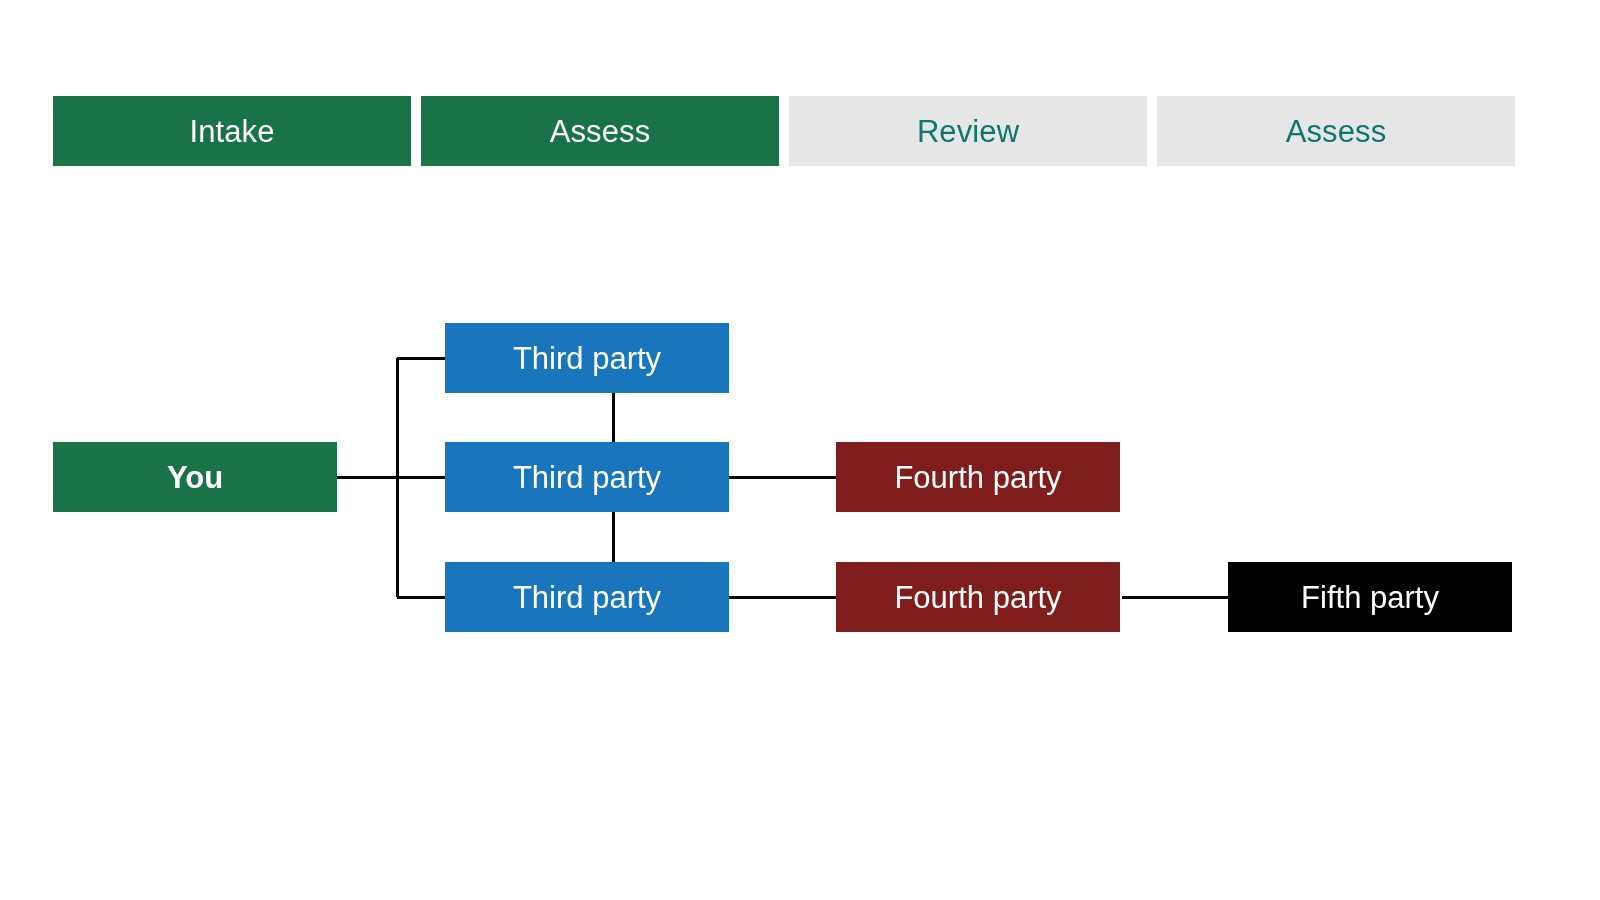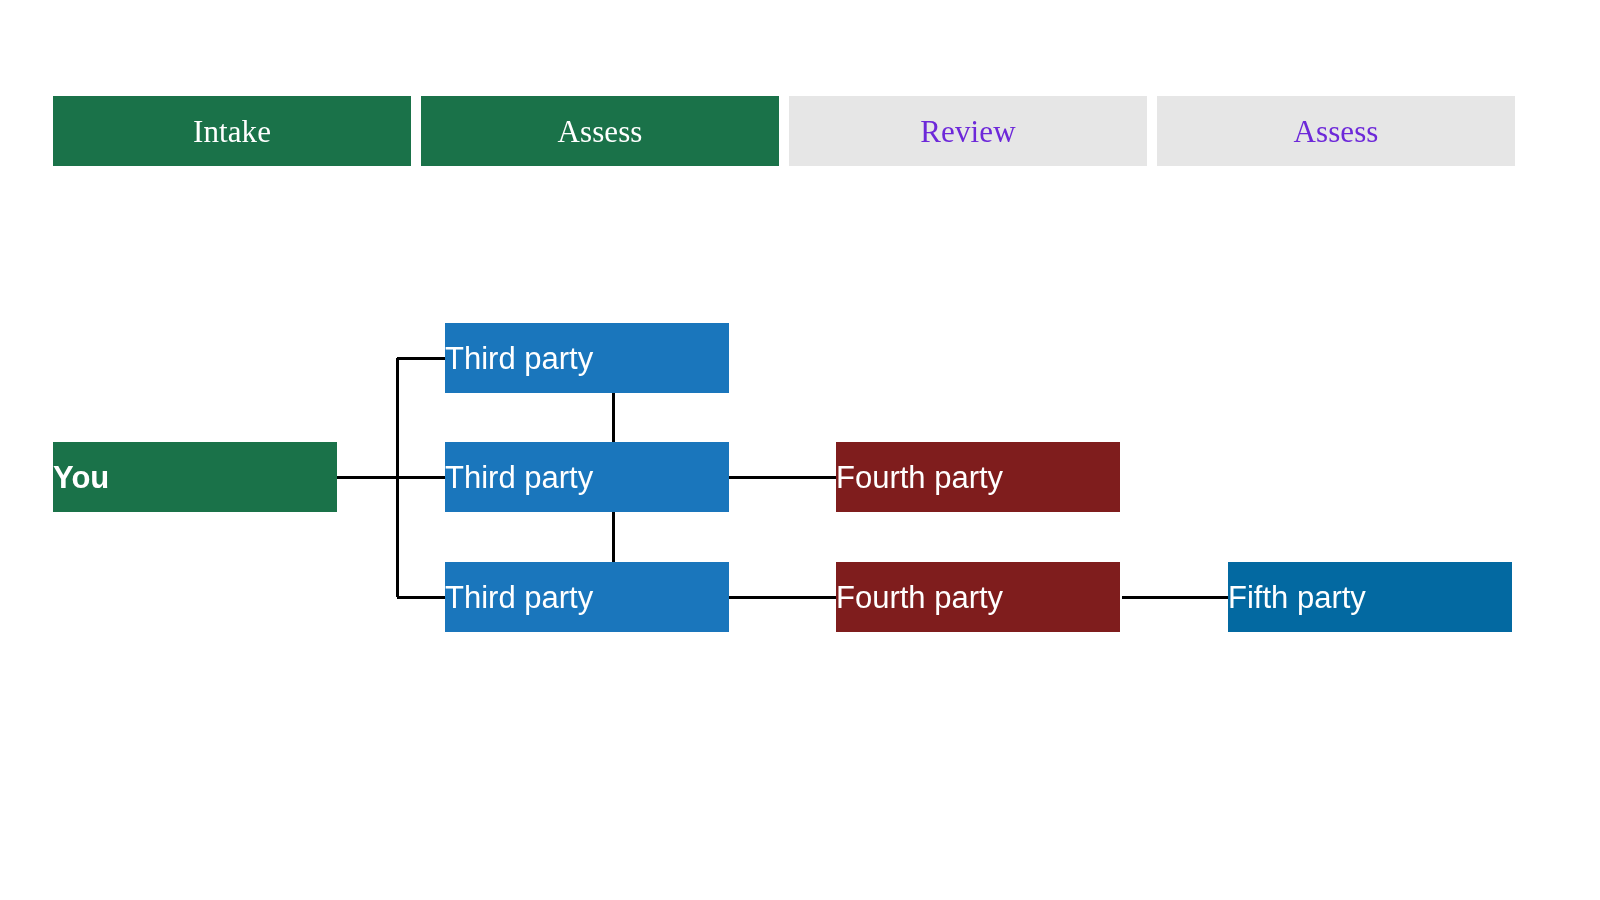--- a/index.html
+++ b/index.html
@@ -35,29 +35,28 @@
     flex: 1 1 0;
     height: 70px;
     display: flex;
     align-items: center;
     justify-content: center;
     font-size: 31px;
     line-height: 1;
     letter-spacing: 0.1px;
     white-space: nowrap;
     box-sizing: border-box;
-    font-family: Liberation Serif, serif;
   }
   .stage-chip.is-active {
     background: #1a7249;
     color: #ffffff;
   }
   .stage-chip.is-inactive {
     background: #e6e6e6;
-    color: #6d28d9;
+    color: #0f766e;
   }
 
   
   .graph {
     position: absolute;
     left: 0;
     top: 0;
     width: 1600px;
     height: 900px;
   }
@@ -67,31 +66,31 @@
     top: 0;
     width: 1600px;
     height: 900px;
   }
   .node {
     position: absolute;
     width: 284px;
     height: 70px;
     display: flex;
     align-items: center;
-    justify-content: flex-start;
+    justify-content: center;
     font-size: 31px;
     line-height: 1;
     color: #ffffff;
     white-space: nowrap;
     box-sizing: border-box;
   }
   .node-you        { background: #1a7249; font-weight: bold; }
   .node-third      { background: #1a76bc; }
   .node-fourth     { background: #7f1d1d; }
-  .node-fifth      { background: #0369a1; }
+  .node-fifth      { background: #000000; }
 
   
   .pos-you      { left: 53px;   top: 442px; }
   .pos-third-1  { left: 445px;  top: 323px; }
   .pos-third-2  { left: 445px;  top: 442px; }
   .pos-third-3  { left: 445px;  top: 562px; }
   .pos-fourth-1 { left: 836px;  top: 442px; }
   .pos-fourth-2 { left: 836px;  top: 562px; }
   .pos-fifth-1  { left: 1228px; top: 562px; }
 </style>

